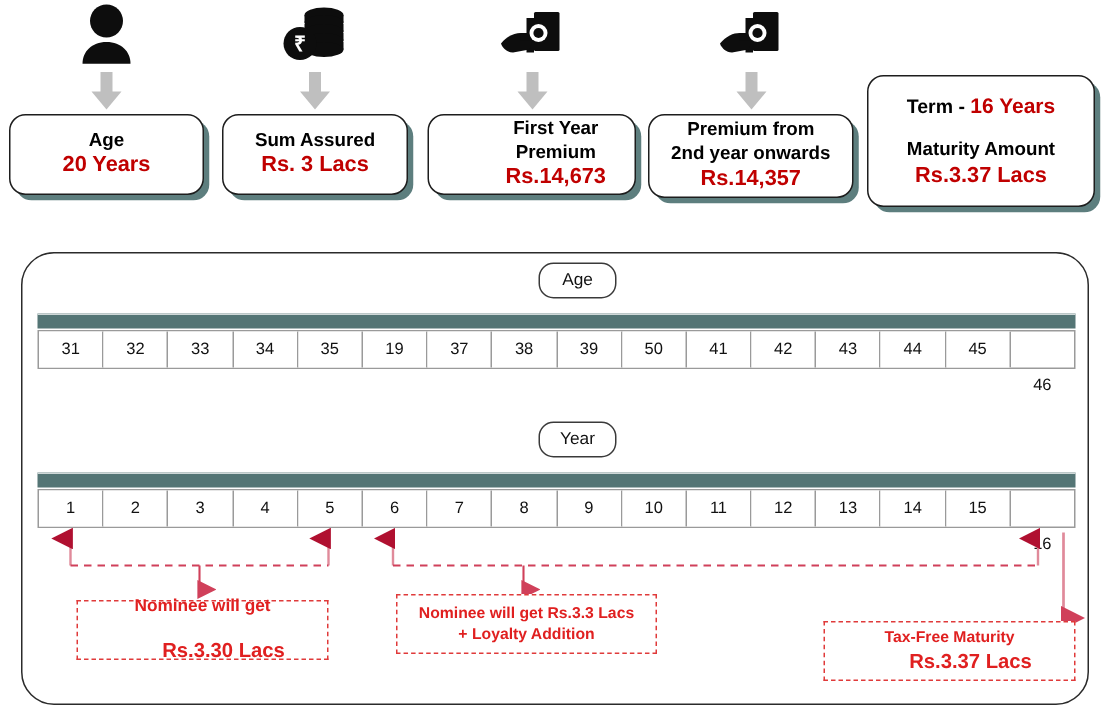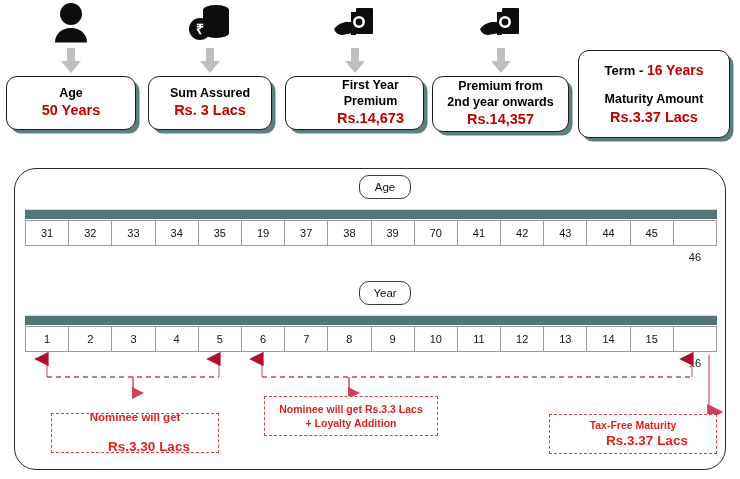--- a/index.html
+++ b/index.html
@@ -103,21 +103,21 @@
         <path d="M20 26c-10 0-16 6.5-16 14.5h32C36 32.5 30 26 20 26z" fill="#0d0d0d"></path>
       </svg>
     </div>
     <div class="down-arrow">
       <svg width="22" height="26" viewBox="0 0 22 26">
         <polygon points="7,0 15,0 15,13 21,13 11,25 1,13 7,13" fill="#bfbfbf"></polygon>
       </svg>
     </div>
     <div class="info-card" style="height:54px;">
       <div class="card-label">Age</div>
-      <div class="card-value">50 Years</div>
+      <div class="card-value">20 Years</div>
     </div>
   </div>
 
   <div class="card-col" style="left:148px;width:124px;">
     <div class="icon-wrap">
       <svg width="48" height="44" viewBox="0 0 48 44">
         <g fill="#0d0d0d">
           <ellipse cx="30" cy="8" rx="13" ry="5"></ellipse>
           <rect x="17" y="8" width="26" height="5"></rect>
           <ellipse cx="30" cy="13" rx="13" ry="5"></ellipse>
@@ -214,21 +214,21 @@
   <div class="scale-row" id="age-row" style="left:10px;top:51px;width:692px;height:26px;">
       <div class="scale-cell">31</div>
       <div class="scale-cell">32</div>
       <div class="scale-cell">33</div>
       <div class="scale-cell">34</div>
       <div class="scale-cell">35</div>
       <div class="scale-cell">19</div>
       <div class="scale-cell">37</div>
       <div class="scale-cell">38</div>
       <div class="scale-cell">39</div>
-      <div class="scale-cell">70</div>
+      <div class="scale-cell">50</div>
       <div class="scale-cell">41</div>
       <div class="scale-cell">42</div>
       <div class="scale-cell">43</div>
       <div class="scale-cell">44</div>
       <div class="scale-cell">45</div>
       <div class="scale-cell">46</div>
     </div>
 
   <div class="pill" style="left:344px;top:112px;width:52px;height:24px;">Year</div>
 
@@ -269,21 +269,21 @@
     <line x1="118" y1="208" x2="118" y2="224" stroke="#d0405a" stroke-width="1.4" marker-end="url(#mk-down)"></line>
 
     <line x1="247" y1="208" x2="247" y2="190" stroke="#e08a9a" stroke-width="1.6" marker-end="url(#mk-up)"></line>
     <line x1="677" y1="208" x2="677" y2="190" stroke="#e08a9a" stroke-width="1.6" marker-end="url(#mk-up)"></line>
     <line x1="247" y1="208" x2="677" y2="208" stroke="#d0405a" stroke-width="1.4" stroke-dasharray="5,4"></line>
     <line x1="334" y1="208" x2="334" y2="224" stroke="#d0405a" stroke-width="1.4" marker-end="url(#mk-down)"></line>
 
     <line x1="694" y1="186" x2="694" y2="243" stroke="#e08a9a" stroke-width="1.8" marker-end="url(#mk-down)"></line>
   </svg>
 
-  <div class="callout" style="left:36px;top:244px;width:168px;height:40px;gap:12px;">
+  <div class="callout" style="left:36px;top:231px;width:168px;height:40px;gap:12px;">
     <div class="line1">Nominee will get</div>
     <div class="line2">Rs.3.30 Lacs</div>
   </div>
 
   <div class="callout" style="left:249px;top:227px;width:174px;height:40px;">
     <div class="small1">Nominee will get Rs.3.3 Lacs</div>
     <div class="small1">+ Loyalty Addition</div>
   </div>
 
   <div class="callout" style="left:534px;top:245px;width:168px;height:40px;">

